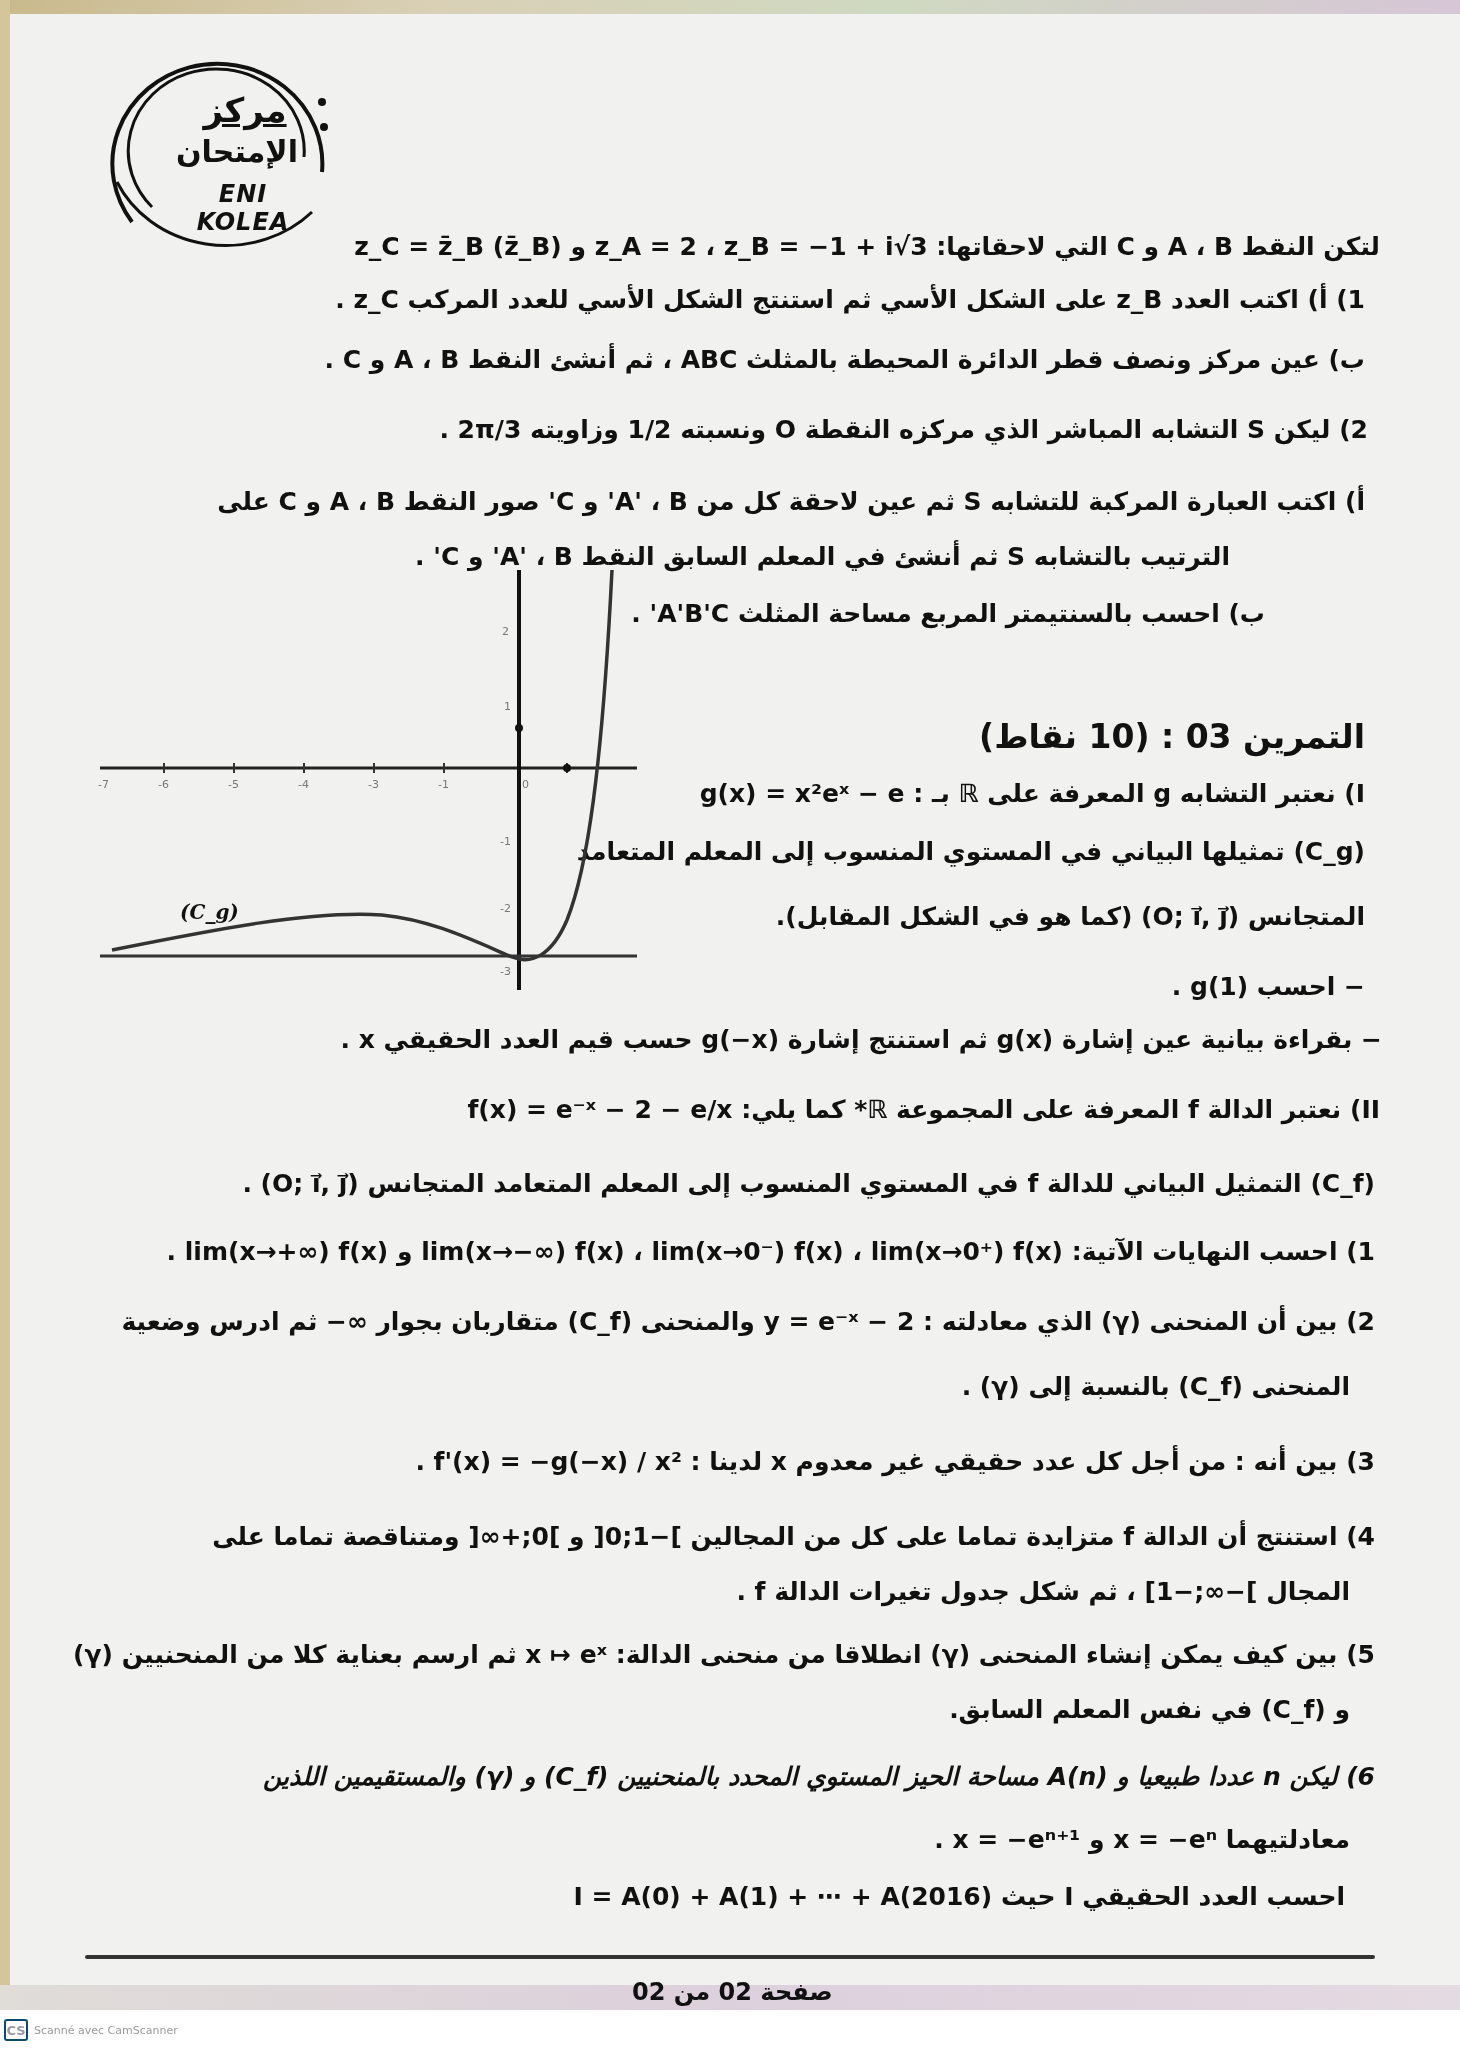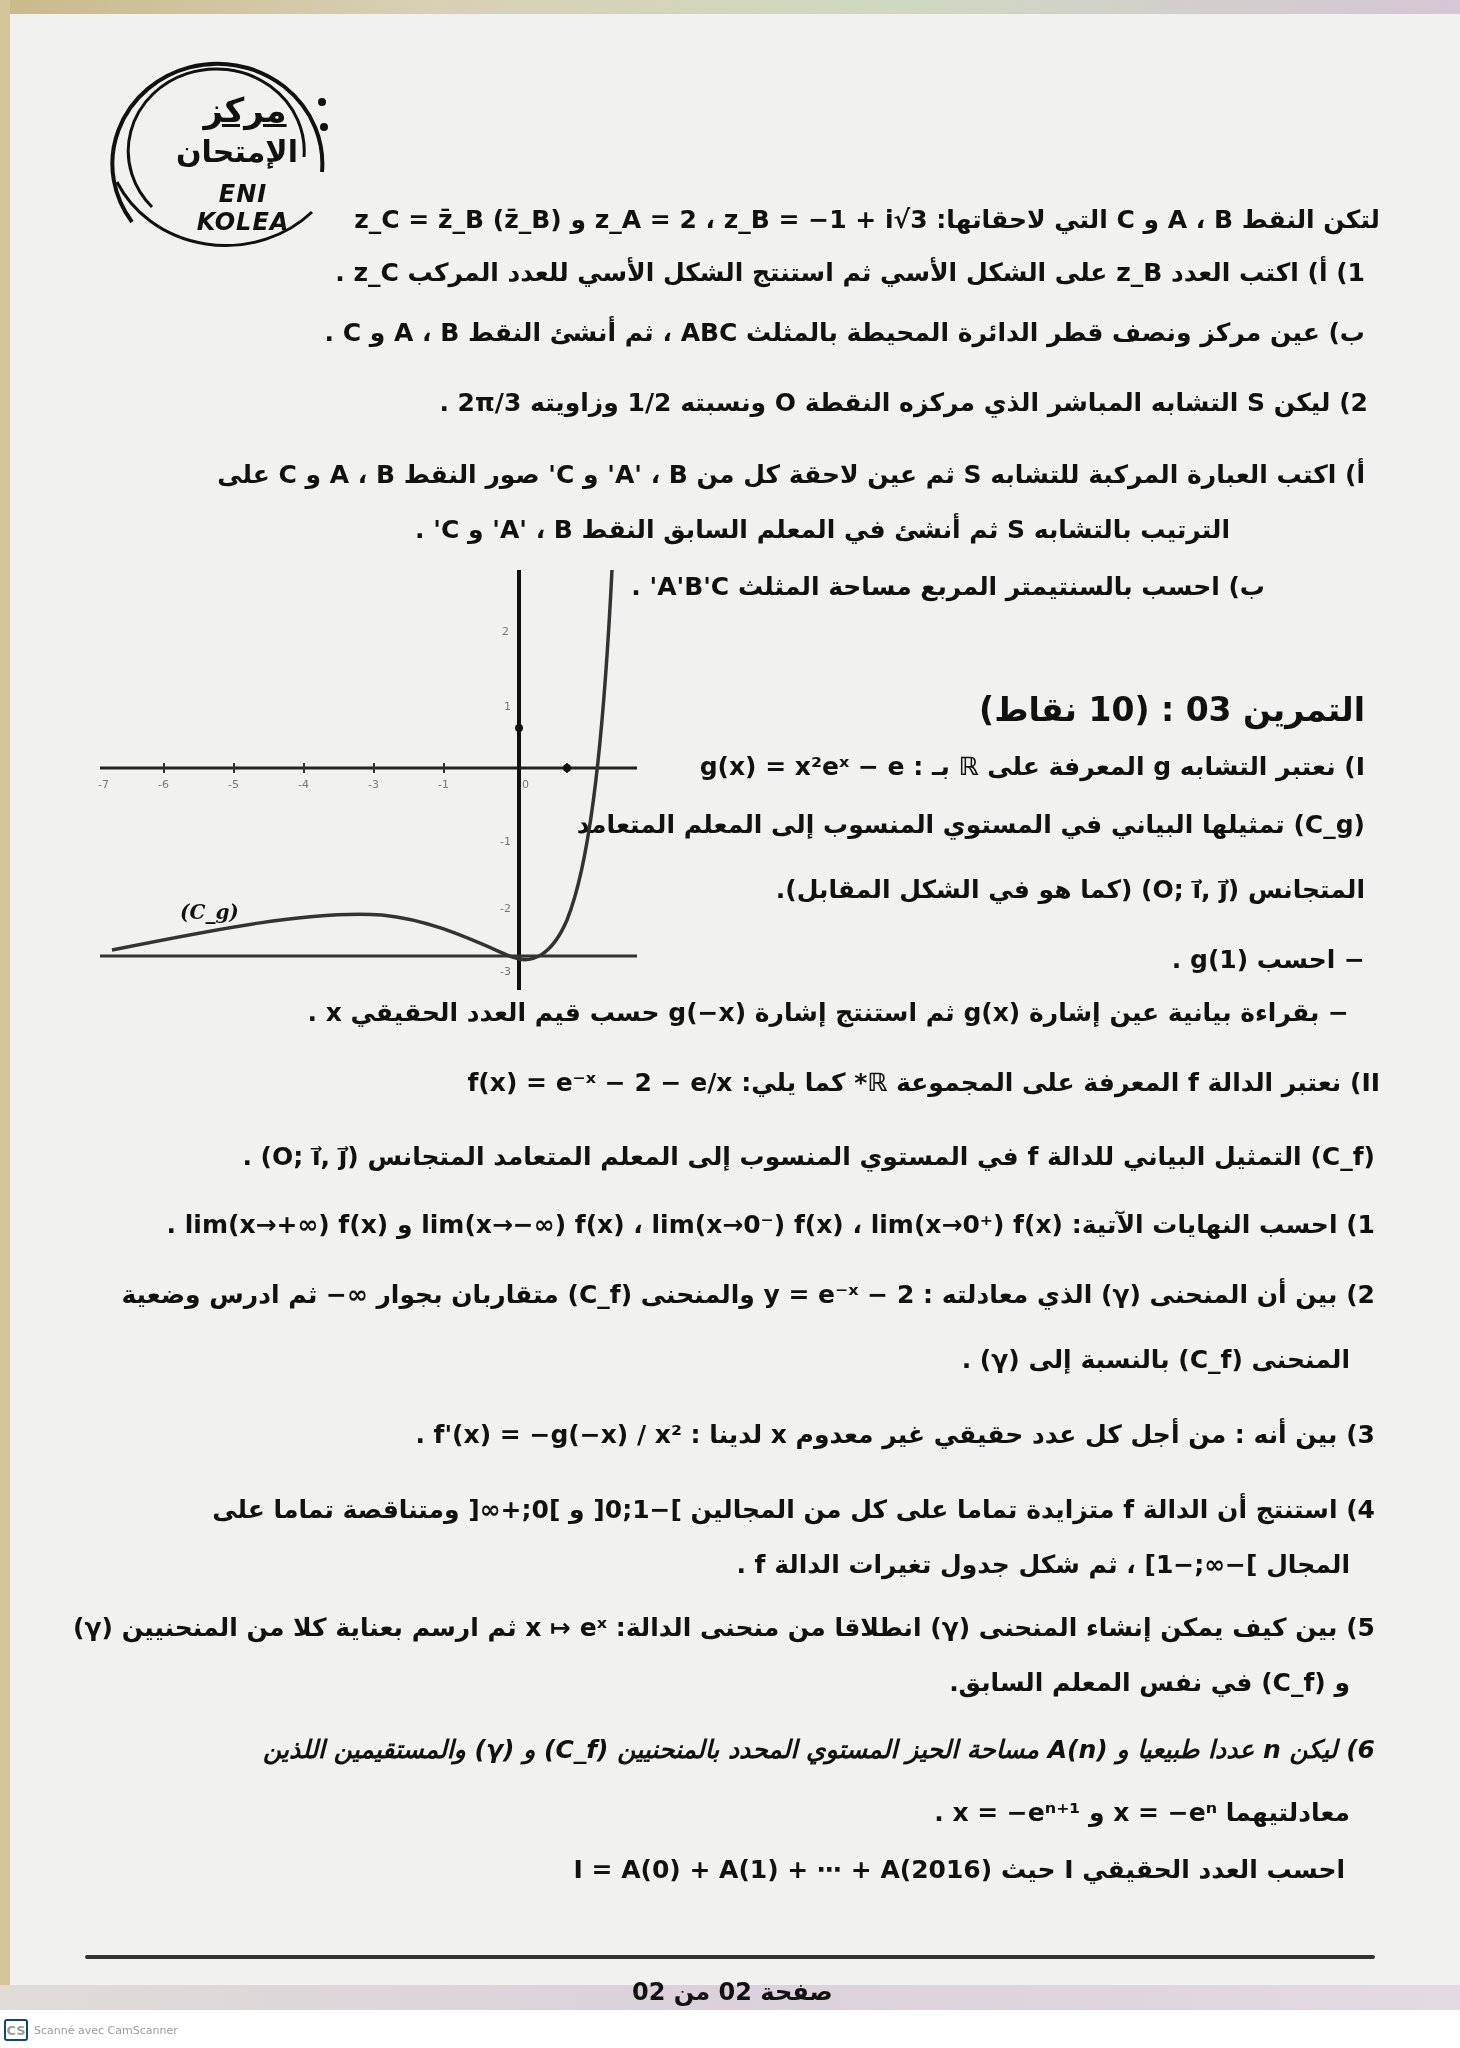--- a/index.html
+++ b/index.html
@@ -6,21 +6,21 @@
   body{width:1460px;height:2048px;background:#ffffff;position:relative;overflow:hidden;font-family:"DejaVu Serif",serif;color:#111;}
   .paper{position:absolute;left:0;top:0;width:1460px;height:2010px;background:#f1f1ef;}
   .topband{position:absolute;left:0;top:0;width:1460px;height:14px;background:linear-gradient(90deg,#c9b98c,#d9d0b6 30%,#cfd9c0 60%,#d6c6d6);}
   .leftband{position:absolute;left:0;top:0;width:10px;height:2010px;background:#d4c59a;}
   .bottomband{position:absolute;left:0;top:1985px;width:1460px;height:25px;background:linear-gradient(90deg,#e0dcd8,#dcd0dc 50%,#e4dae2);}
   .stamp{position:absolute;left:72px;top:32px;width:270px;height:225px;}
   .stamp svg{position:absolute;left:0;top:0;}
   .stamp-t1{position:absolute;left:118px;top:58px;width:110px;text-align:center;font:bold 34px "DejaVu Sans",sans-serif;text-decoration:underline;}
   .stamp-t2{position:absolute;left:104px;top:102px;width:136px;font:bold 30px "DejaVu Sans",sans-serif;}
   .stamp-t3{position:absolute;left:96px;top:148px;width:150px;text-align:center;font:bold italic 24px "DejaVu Sans",sans-serif;letter-spacing:1px;}
-  .line{position:absolute;direction:rtl;white-space:nowrap;font-weight:bold;font-size:25px;font-family:"DejaVu Sans",sans-serif;line-height:1.2;}
+  .line{position:absolute;direction:rtl;white-space:nowrap;font-weight:bold;font-size:25px;font-family:"DejaVu Sans",sans-serif;line-height:1.2;margin-top:27px;}
   .m{font-family:"DejaVu Serif",serif;font-style:italic;font-weight:bold;direction:ltr;unicode-bidi:isolate;}
   .head{font-size:33px;}
   .graph{position:absolute;left:92px;top:570px;width:550px;height:420px;}
   .footer-rule{position:absolute;left:85px;top:1955px;width:1290px;height:4px;background:#333;border-radius:2px;}
   .page-num{position:absolute;left:632px;top:1978px;font:bold 24px "DejaVu Sans",sans-serif;direction:rtl;}
   .cs{position:absolute;left:4px;top:2019px;display:flex;align-items:center;gap:6px;}
   .cs-logo{width:24px;height:22px;border:2px solid #0c4a6e;border-radius:3px;font:bold 13px "DejaVu Sans",sans-serif;color:#9a9a9a;display:flex;align-items:center;justify-content:center;box-sizing:border-box;}
   .cs-text{font:11px "DejaVu Sans",sans-serif;color:#9a9a9a;}
 </style>
 </head>
@@ -50,21 +50,21 @@
 <div class="line" style="right:92px;top:388px;">2) ليكن S التشابه المباشر الذي مركزه النقطة O ونسبته 1/2 وزاويته 2π/3 .</div>
 <div class="line" style="right:95px;top:460px;">أ) اكتب العبارة المركبة للتشابه S ثم عين لاحقة كل من A' ، B' و C' صور النقط A ، B و C على</div>
 <div class="line" style="right:230px;top:515px;">الترتيب بالتشابه S ثم أنشئ في المعلم السابق النقط A' ، B' و C' .</div>
 <div class="line" style="right:195px;top:572px;">ب) احسب بالسنتيمتر المربع مساحة المثلث A'B'C' .</div>
 
 <div class="line head" style="right:95px;top:690px;">التمرين 03 : (10 نقاط)</div>
 <div class="line" style="right:95px;top:752px;">I) نعتبر التشابه g المعرفة على ℝ بـ : g(x) = x²eˣ − e</div>
 <div class="line" style="right:95px;top:810px;">(C_g) تمثيلها البياني في المستوي المنسوب إلى المعلم المتعامد</div>
 <div class="line" style="right:95px;top:875px;">المتجانس (O; i⃗, j⃗) (كما هو في الشكل المقابل).</div>
 <div class="line" style="right:95px;top:945px;">− احسب g(1) .</div>
-<div class="line" style="right:111px;top:998px;">− بقراءة بيانية عين إشارة g(x) ثم استنتج إشارة g(−x) حسب قيم العدد الحقيقي x .</div>
+<div class="line" style="right:78px;top:998px;">− بقراءة بيانية عين إشارة g(x) ثم استنتج إشارة g(−x) حسب قيم العدد الحقيقي x .</div>
 <div class="line" style="right:80px;top:1068px;">II) نعتبر الدالة f المعرفة على المجموعة ℝ* كما يلي: f(x) = e⁻ˣ − 2 − e/x</div>
 <div class="line" style="right:85px;top:1142px;">(C_f) التمثيل البياني للدالة f في المستوي المنسوب إلى المعلم المتعامد المتجانس (O; i⃗, j⃗) .</div>
 <div class="line" style="right:85px;top:1210px;">1) احسب النهايات الآتية: lim(x→−∞) f(x) ، lim(x→0⁻) f(x) ، lim(x→0⁺) f(x) و lim(x→+∞) f(x) .</div>
 <div class="line" style="right:85px;top:1280px;">2) بين أن المنحنى (γ) الذي معادلته : y = e⁻ˣ − 2 والمنحنى (C_f) متقاربان بجوار ∞− ثم ادرس وضعية</div>
 <div class="line" style="right:110px;top:1345px;">المنحنى (C_f) بالنسبة إلى (γ) .</div>
 <div class="line" style="right:85px;top:1420px;">3) بين أنه : من أجل كل عدد حقيقي غير معدوم x لدينا : f'(x) = −g(−x) / x² .</div>
 <div class="line" style="right:85px;top:1495px;">4) استنتج أن الدالة f متزايدة تماما على كل من المجالين ]−1;0[ و ]0;+∞[ ومتناقصة تماما على</div>
 <div class="line" style="right:110px;top:1550px;">المجال ]−∞;−1] ، ثم شكل جدول تغيرات الدالة f .</div>
 <div class="line" style="right:85px;top:1613px;">5) بين كيف يمكن إنشاء المنحنى (γ) انطلاقا من منحنى الدالة: x ↦ eˣ ثم ارسم بعناية كلا من المنحنيين (γ)</div>
 <div class="line" style="right:110px;top:1668px;">و (C_f) في نفس المعلم السابق.</div>

